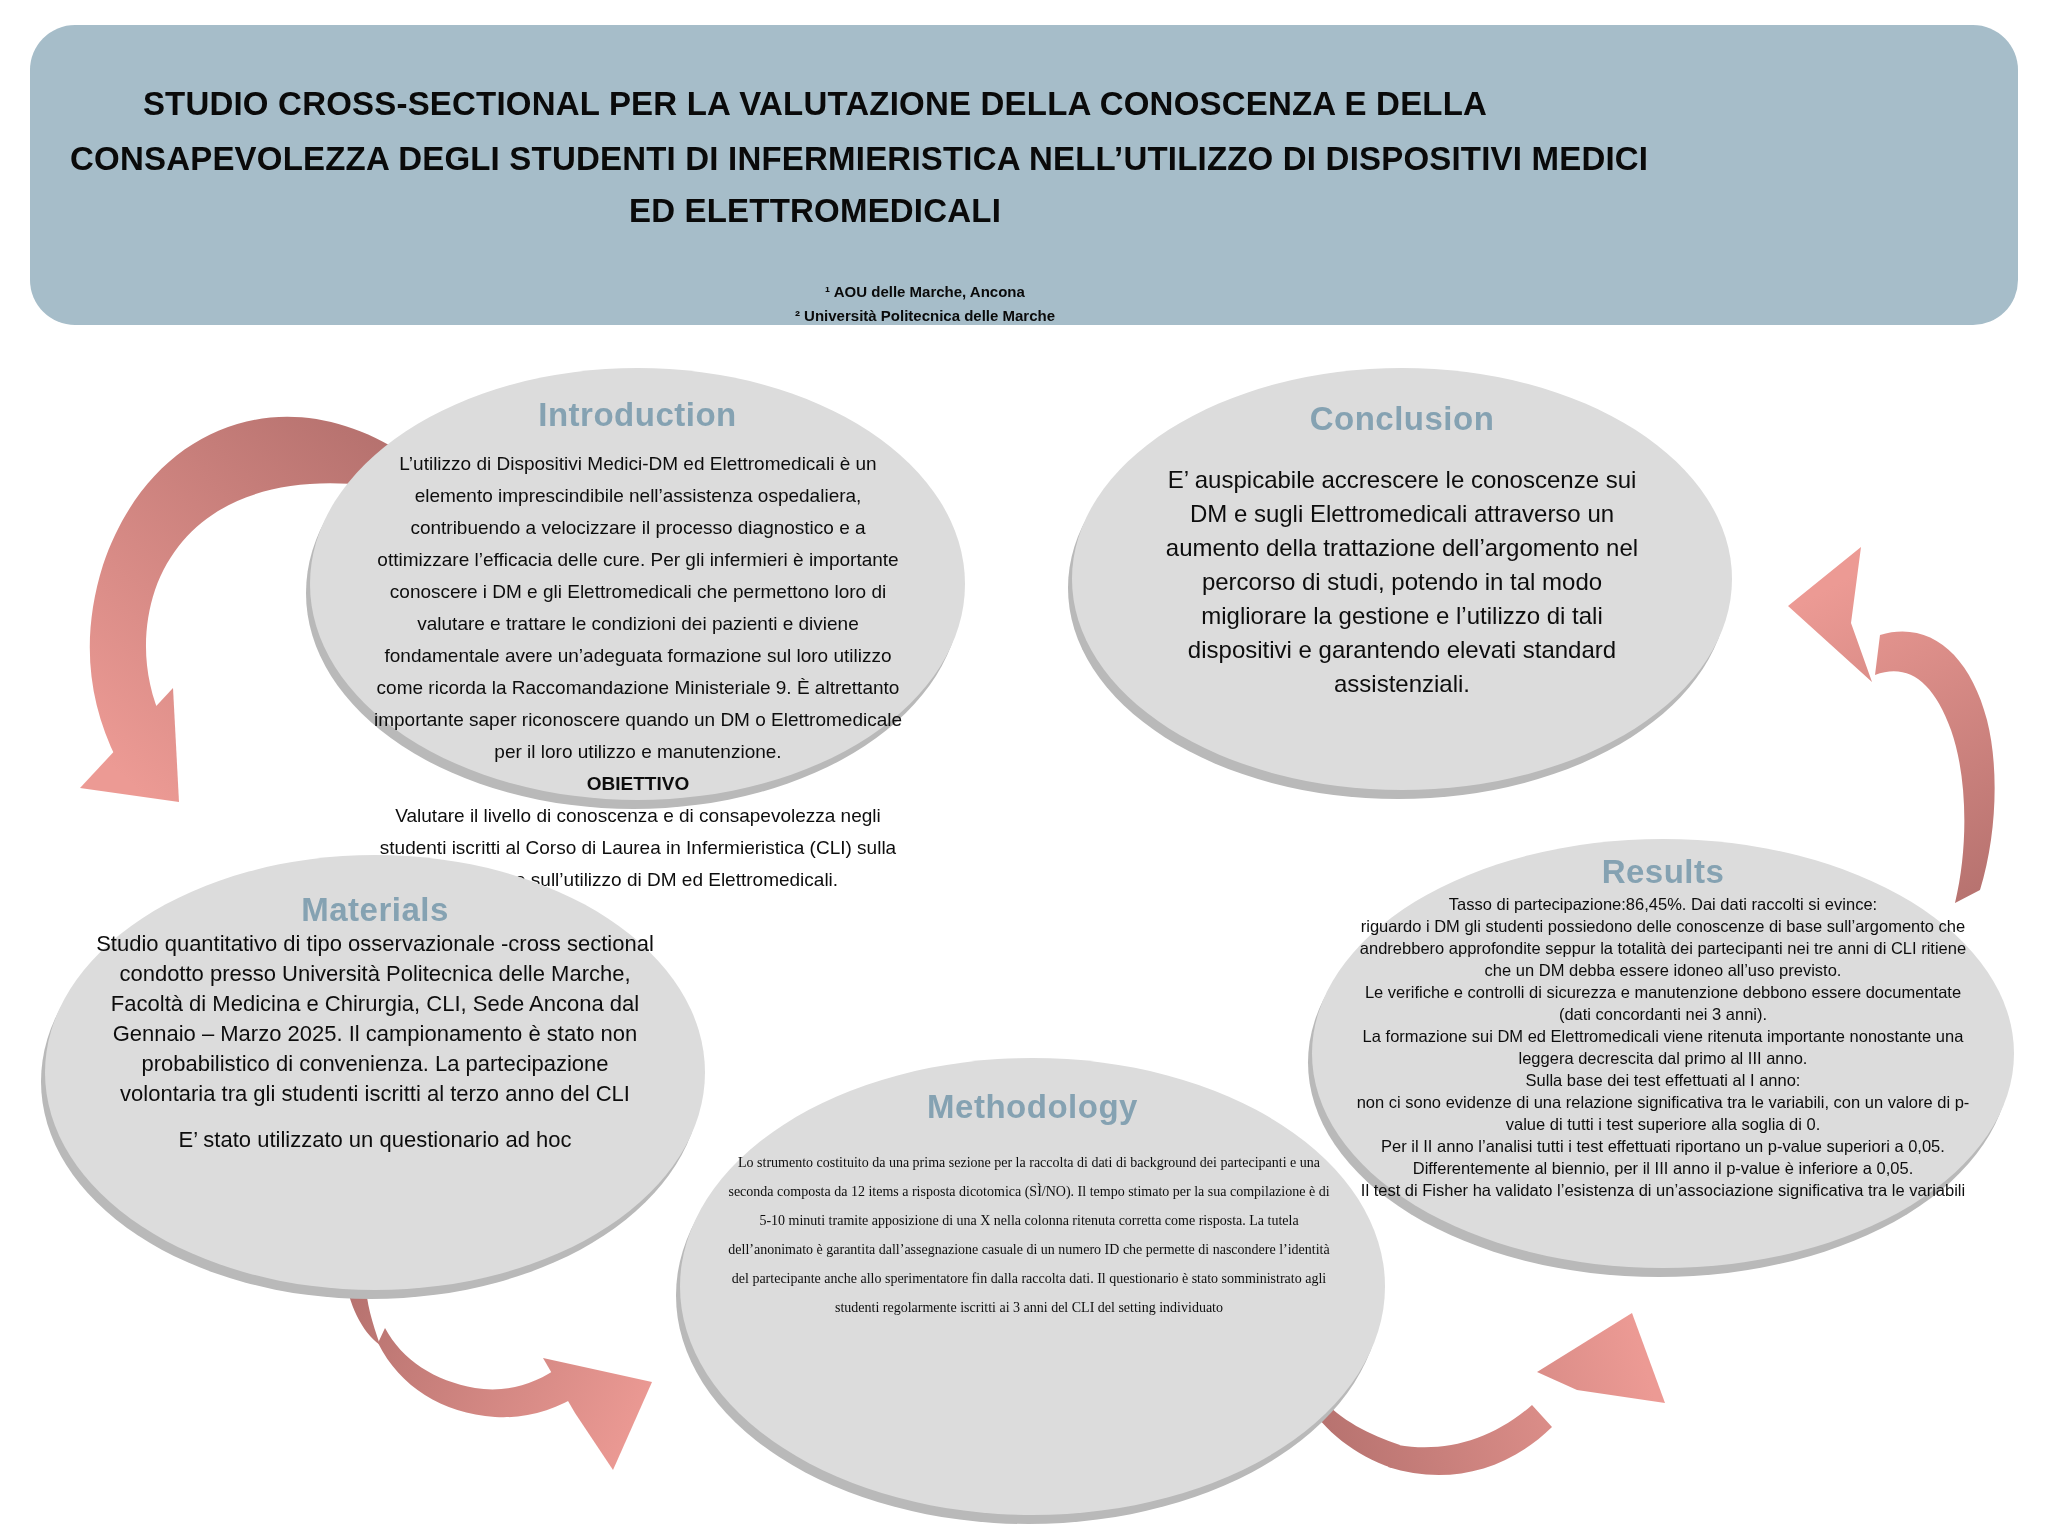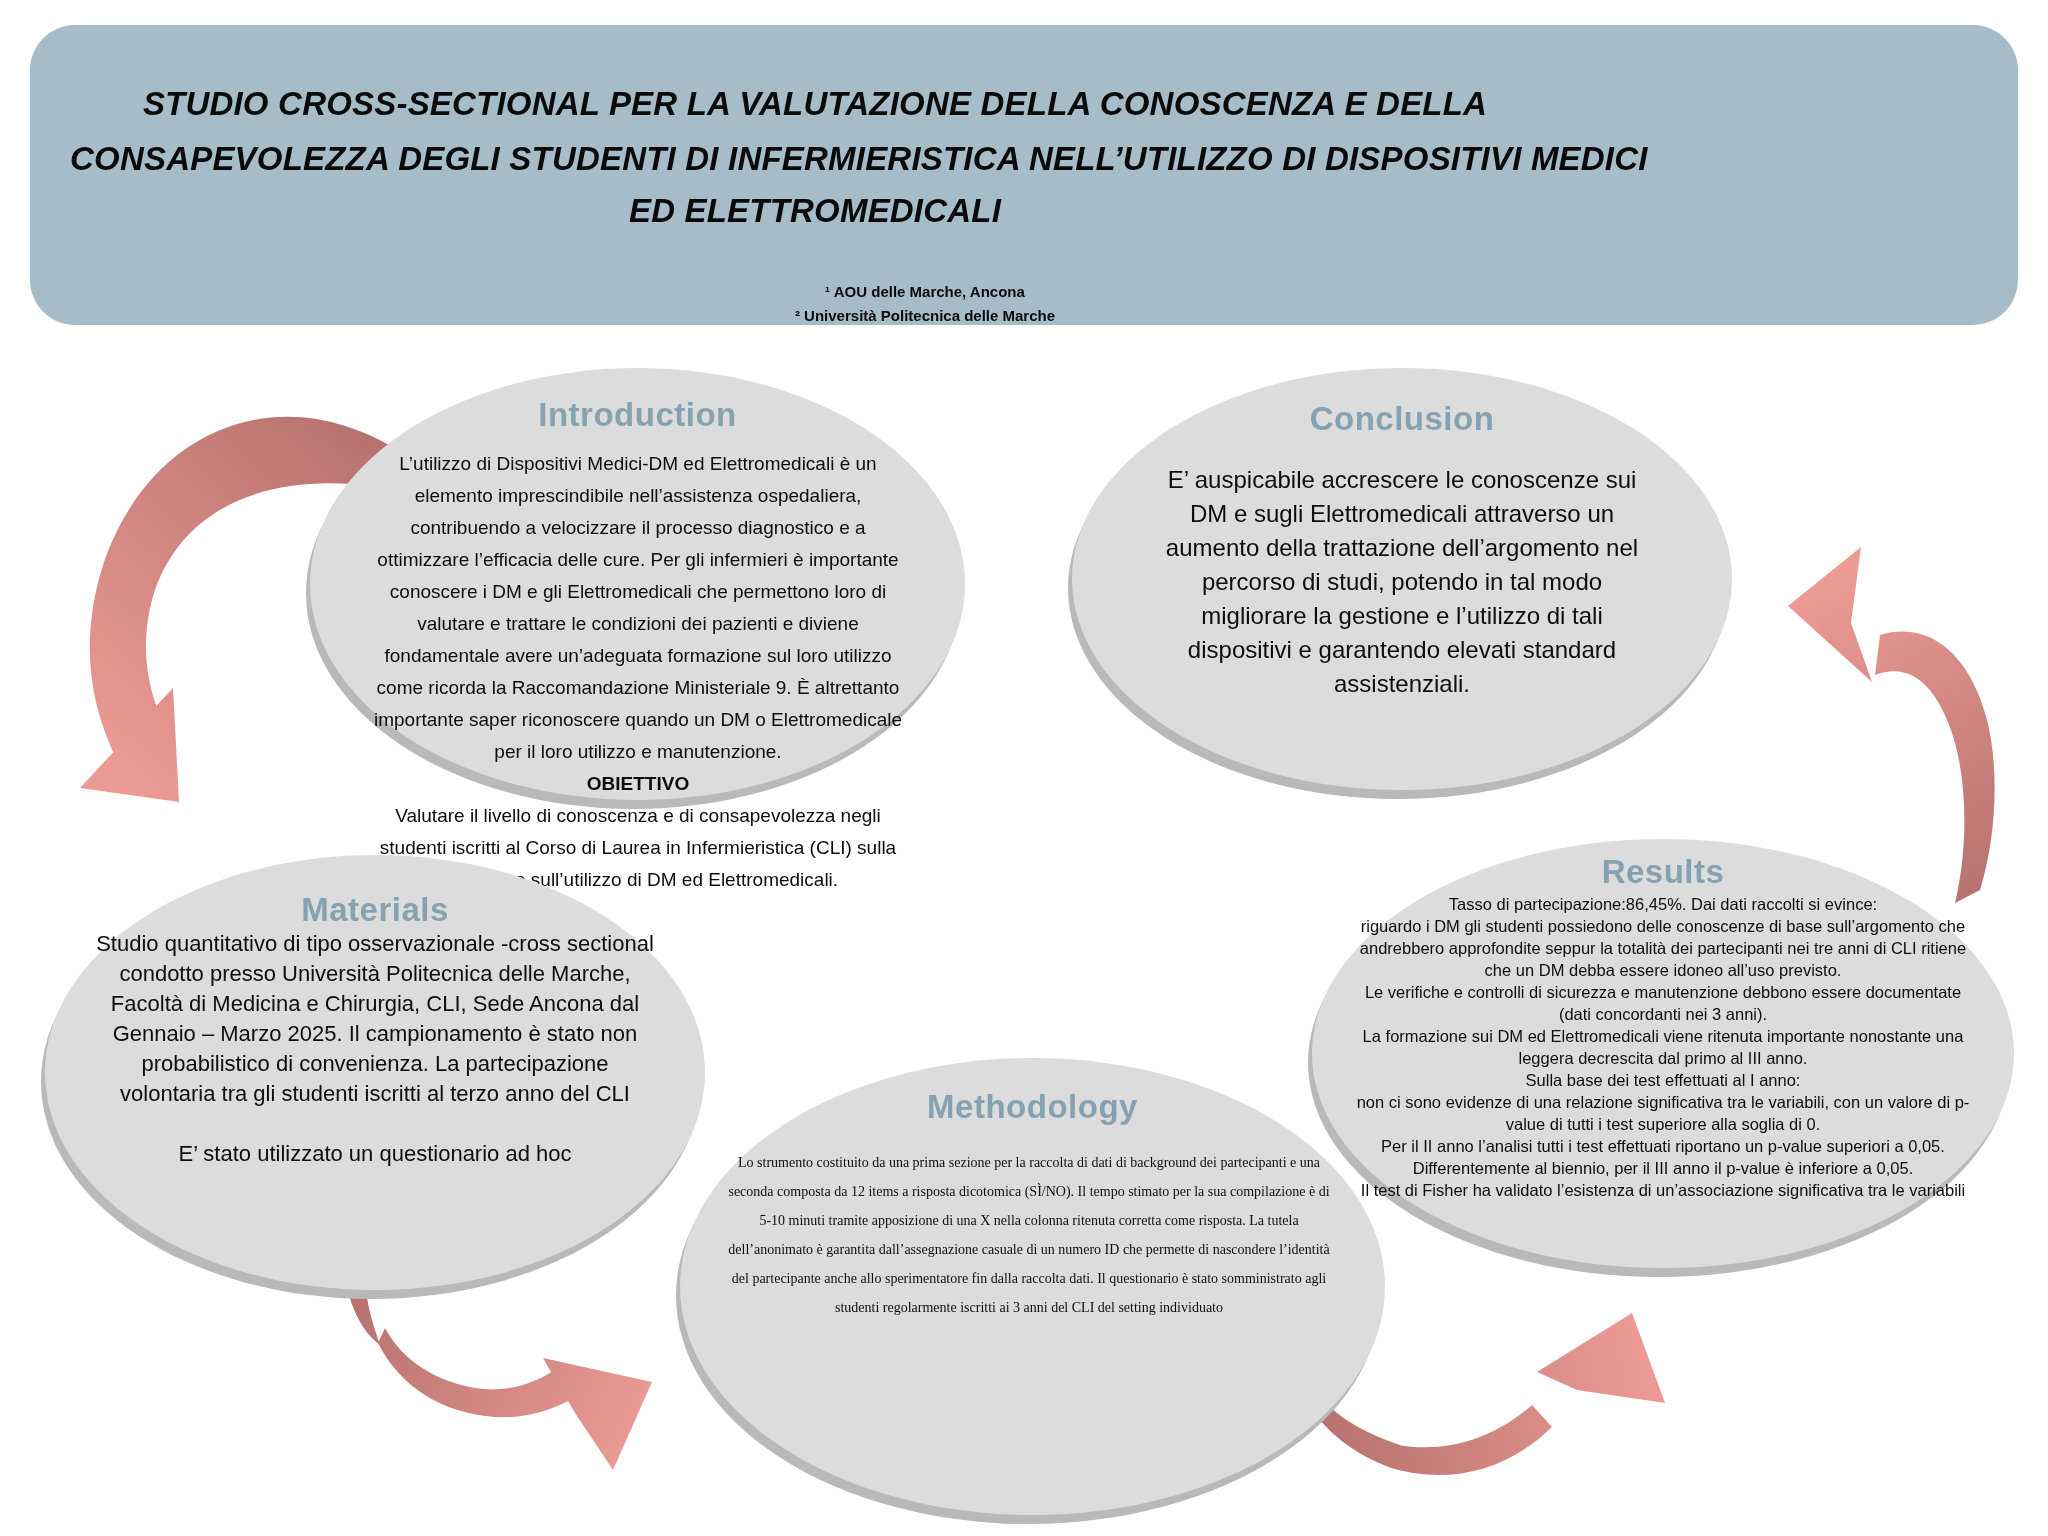--- a/index.html
+++ b/index.html
@@ -7,21 +7,21 @@
     width:2048px;height:1536px;position:relative;overflow:hidden;
     font-family:"Liberation Sans", sans-serif;
     --header-bg:#a6bdc9; --bubble-bg:#dcdcdc; --bubble-shadow:#b9b9b9;
     --heading:#85a2b2; --text:#0d0d0d;
   }
   .banner{
     position:absolute;left:30px;top:25px;width:1988px;height:300px;
     background:var(--header-bg);border-radius:45px;
   }
   .t-line{position:absolute;text-align:center;font-weight:bold;color:#0a0a0a;
-    font-size:33px;letter-spacing:0.2px;white-space:nowrap;font-style:italic;}
+    font-size:33px;letter-spacing:0.2px;white-space:nowrap;}
   .t1{left:40px;width:1490px;top:60px;}
   .t2{left:40px;width:1490px;top:115px;}
   .t3{left:40px;width:1490px;top:167px;}
   .authors{position:absolute;left:30px;width:1870px;top:213px;text-align:center;
     font-weight:bold;font-size:17px;color:#0a0a0a;}
   .affil{position:absolute;left:30px;width:1730px;text-align:center;
     font-weight:bold;font-size:15px;color:#0a0a0a;}
   .affil1{top:258px;}
   .affil2{top:282px;}
 
@@ -41,21 +41,21 @@
   .b-intro .bbody{left:58px;width:540px;top:80px;font-size:19px;line-height:32px;}
   .b-intro .obiettivo{font-weight:bold;}
 
   .b-concl{left:1072px;top:368px;width:660px;height:422px;}
   .b-concl .btitle{top:32px;}
   .b-concl .bbody{left:75px;width:510px;top:95px;font-size:24px;line-height:34px;}
 
   .b-mat{left:45px;top:855px;width:660px;height:435px;}
   .b-mat .btitle{top:36px;}
   .b-mat .bbody{left:47px;width:566px;top:74px;font-size:22px;line-height:30px;}
-  .b-mat .p2{margin-top:30px;}
+  .b-mat .p2{margin-top:16px;}
 
   .b-meth{left:680px;top:1058px;width:705px;height:457px;}
   .b-meth .btitle{top:30px;}
   .b-meth .bbody{left:44px;width:610px;top:90px;font-size:14px;line-height:29px;font-family:Liberation Serif, serif;}
 
   .b-res{left:1312px;top:839px;width:702px;height:429px;}
   .b-res .btitle{top:14px;}
   .b-res .bbody{left:38px;width:626px;top:54px;font-size:16.5px;line-height:22px;}
 
   .arrow-svg{position:absolute;pointer-events:none;}

